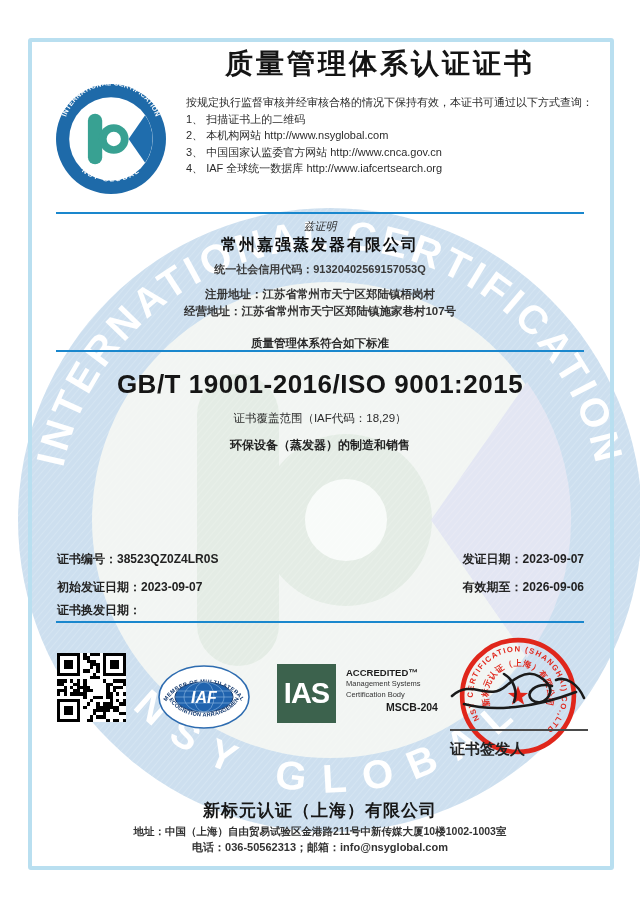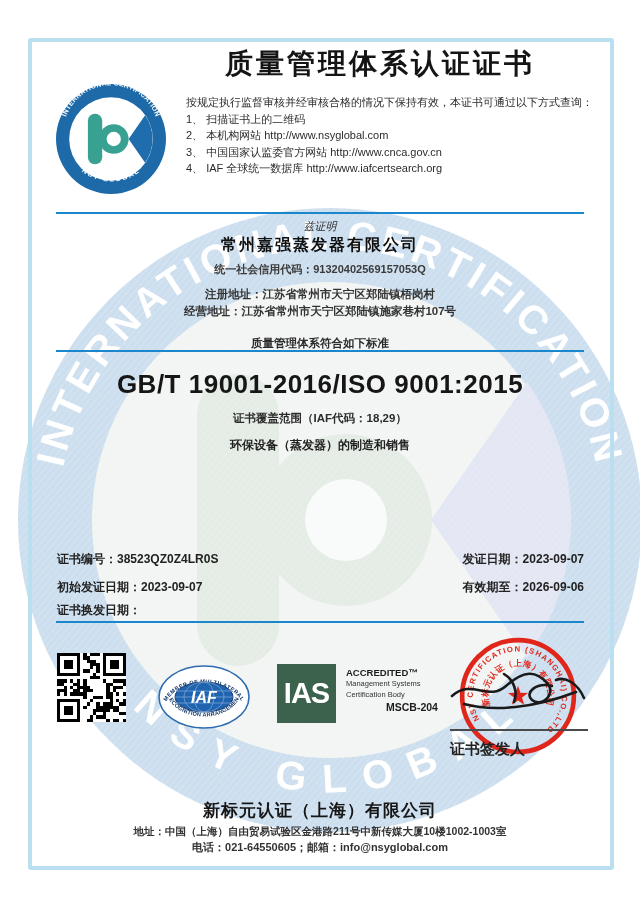--- a/index.html
+++ b/index.html
@@ -12,21 +12,21 @@
   .title{top:45px;left:170px;width:420px;text-align:center;font-size:28px;font-weight:bold;
          color:#141414;letter-spacing:3px;}
   .intro{top:94px;left:186px;width:404px;font-size:11px;line-height:16.5px;color:#2b2b2b;}
   .intro div{white-space:nowrap;}
   .small{font-size:11px;color:#2b2b2b;font-style:italic;}
   .company{top:235px;font-size:16px;font-weight:bold;letter-spacing:2px;color:#111;}
   .credit{top:262px;font-size:11px;color:#3a3a3a;font-weight:600;}
   .addr{font-size:11.5px;color:#333;font-weight:600;}
   .std-head{top:336px;font-size:11.5px;color:#2b2b2b;font-weight:700;}
   .std-code{top:369px;font-size:26px;font-weight:bold;color:#161616;letter-spacing:0.5px;}
-  .scope-note{top:411px;font-size:11.5px;color:#2b2b2b;font-weight:700;}
+  .scope-note{top:411px;font-size:11.5px;color:#2b2b2b;font-weight:400;}
   .scope{top:437px;font-size:12px;color:#222;font-weight:700;}
   .field{font-size:12px;font-weight:700;color:#222;white-space:nowrap;}
   .fleft{left:57px;}
   .fright{right:56px;text-align:right;}
   .ias-box{left:277px;top:664px;width:59px;height:59px;background:#3c624d;color:#fff;
            display:flex;align-items:center;justify-content:center;font-size:29px;font-weight:bold;letter-spacing:-1px;}
   .ias-text{left:346px;top:667px;width:130px;line-height:11px;color:#1c1c1c;}
   .ias-text .l1{font-size:9.5px;font-weight:bold;}
   .ias-text .l2{font-size:7.5px;color:#333;}
   .ias-text .l4{font-size:10.5px;font-weight:bold;margin-top:2px;padding-left:40px;}
@@ -194,15 +194,15 @@
       <path d="M20 46 C 50 54, 90 50, 132 34"></path>
       <path d="M112 22 C 122 18, 134 26, 140 40"></path>
       <path d="M60 16 C 70 22, 74 34, 70 44"></path>
     </g>
   </svg>
   <div class="abs sig-line z1"></div>
   <div class="abs signer z1">证书签发人</div>
 
   <div class="abs ctr foot-co z1">新标元认证（上海）有限公司</div>
   <div class="abs ctr foot-ad z1">地址：中国（上海）自由贸易试验区金港路211号中新传媒大厦10楼1002-1003室</div>
-  <div class="abs ctr foot-ct z1">电话：021-64550605；邮箱：info@nsyglobal.com</div>
+  <div class="abs ctr foot-ct z1">电话：036-50562313；邮箱：info@nsyglobal.com</div>
 
 </div>
 
 </body></html>

